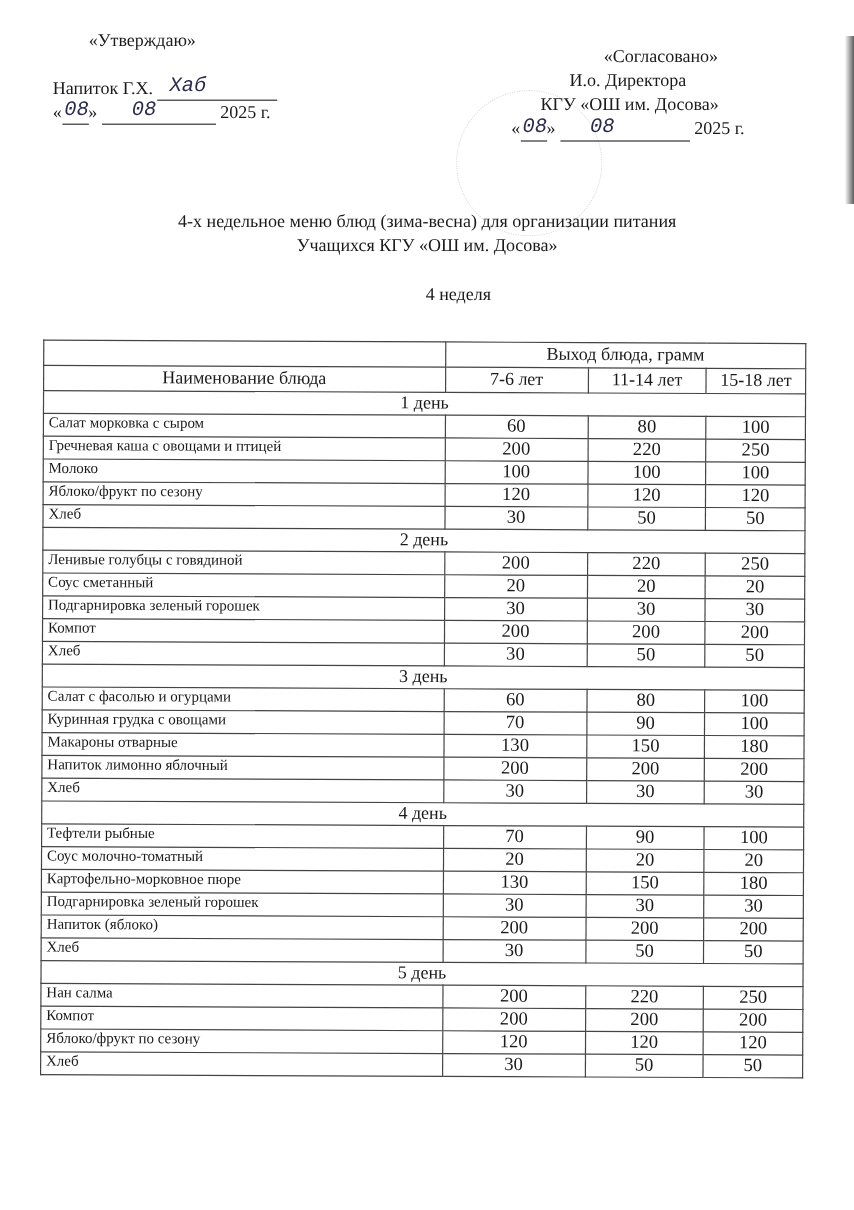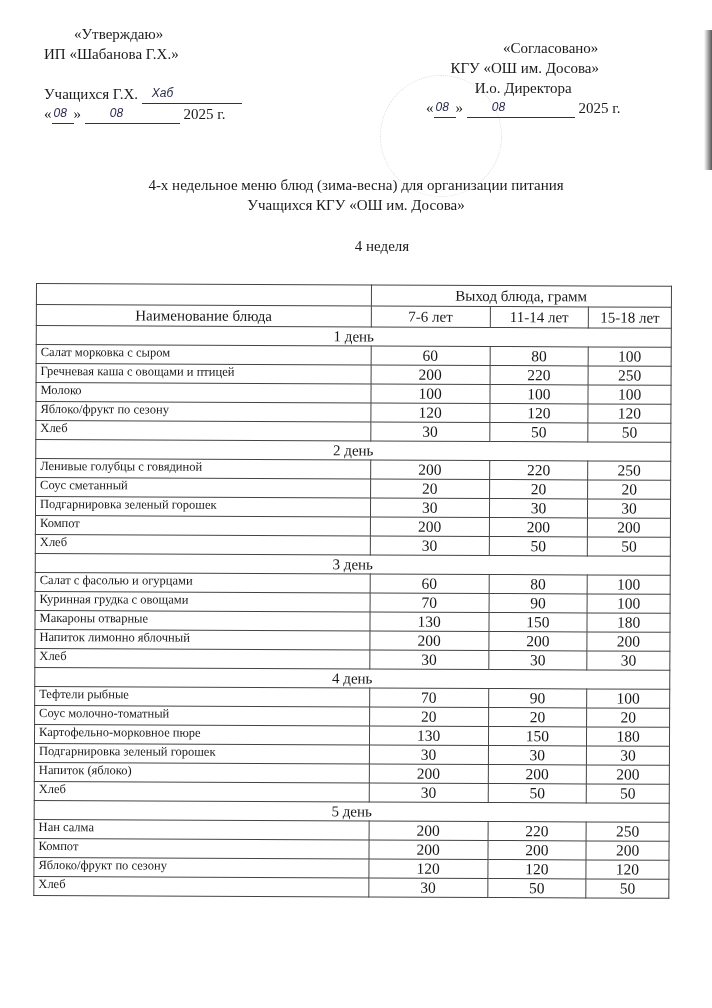--- a/index.html
+++ b/index.html
@@ -14,22 +14,22 @@
   .stamp {
     position: absolute; left: 380px; top: 75px; width: 120px; height: 120px;
     border-radius: 50%; border: 1px dotted rgba(120,120,140,0.25);
   }
   .approve-block { position: absolute; left: 44px; top: 24px; font-size: 15px; line-height: 20px; }
   .approve-block .hdr { padding-left: 30px; }
   .agree-block { position: absolute; left: 426px; top: 38px; font-size: 15px; line-height: 20px; text-align: center; }
   .agree-block .hdr { padding-left: 55px; }
   .sigline { display: inline-block; border-bottom: 1px solid #333; vertical-align: bottom; position: relative; }
   .sig {
-    font-family: Liberation Sans, sans-serif; font-style: italic; color: #2a2a50; position: absolute;
-    left: 10px; bottom: 0; font-size: 12px; white-space: nowrap;
+    font-family: Liberation Mono, monospace; font-style: italic; color: #2a2a50; position: absolute;
+    left: 10px; bottom: 0; font-size: 17px; white-space: nowrap;
   }
   .title-block { position: absolute; left: 0; width: 712px; top: 175px; text-align: center; font-size: 15px; line-height: 20px; }
   .week { position: absolute; left: 0; width: 712px; top: 238px; text-align: center; font-size: 15px; margin-left: 26px; }
 
   table.menu {
     position: absolute; left: 36px; top: 283px; width: 636px;
     border-collapse: collapse; font-size: 15px; transform: rotate(0.25deg); transform-origin: top left;
   }
   table.menu td, table.menu th {
     border: 1px solid #444; padding: 0 4px; height: 18px; font-weight: normal;
@@ -45,39 +45,38 @@
   th { text-align: center; }
 </style>
 </head>
 <body>
 
 <div class="edge-shadow"></div>
 <div class="stamp"></div>
 
 <div class="approve-block">
   <div class="hdr">«Утверждаю»</div>
-  <div>ИП «Шабанова Г.Х.»</div>
   <div style="height:20px"></div>
   <div>
-    <span>Учащихся Г.Х.</span>
+    <span>Напиток Г.Х.</span>
     <span class="sigline" style="width:100px;height:18px">
       <span class="sig">Хаб</span>
     </span>
   </div>
   <div>
     <span>«</span><span class="sigline" style="width:22px;height:18px"><span class="sig" style="left:2px">08</span></span><span>»</span>
     <span class="sigline" style="width:95px;height:18px"><span class="sig" style="left:25px">08</span></span>
     <span>2025 г.</span>
   </div>
 </div>
 
 <div class="agree-block">
   <div class="hdr">«Согласовано»</div>
+  <div>И.о. Директора</div>
   <div style="padding-left:3px">КГУ «ОШ им. Досова»</div>
-  <div>И.о. Директора</div>
   <div>
     <span>«</span><span class="sigline" style="width:22px;height:18px"><span class="sig" style="left:2px">08</span></span><span>»</span>
     <span class="sigline" style="width:108px;height:18px"><span class="sig" style="left:25px">08</span></span>
     <span>2025 г.</span>
   </div>
 </div>
 
 <div class="title-block">
   <div>4-х недельное меню блюд (зима-весна) для организации питания</div>
   <div>Учащихся КГУ «ОШ им. Досова»</div>

